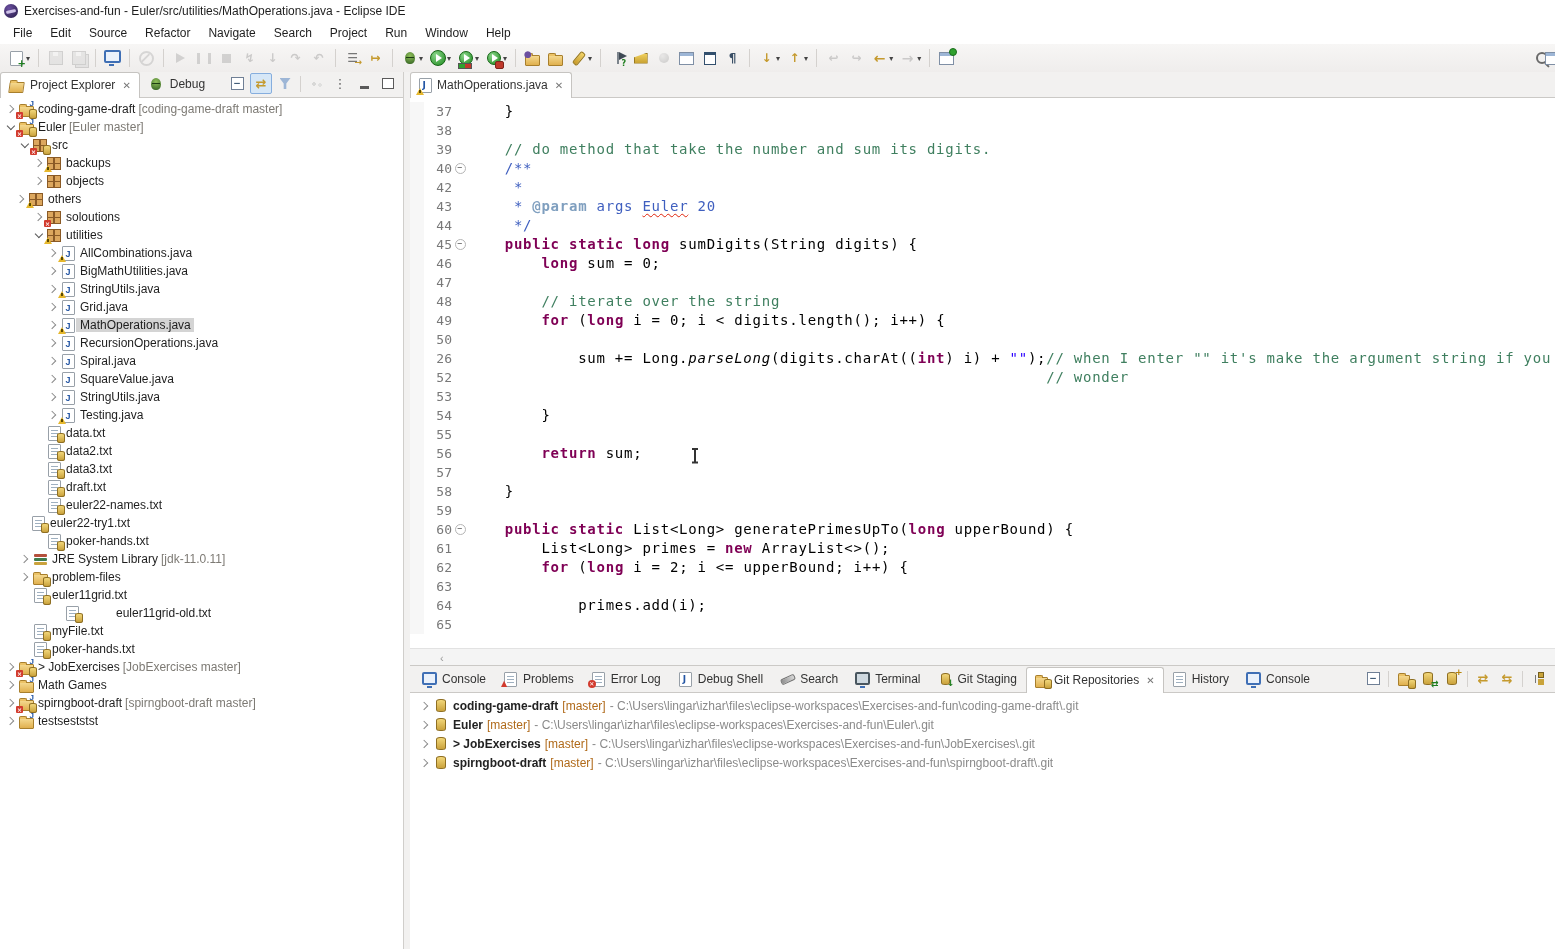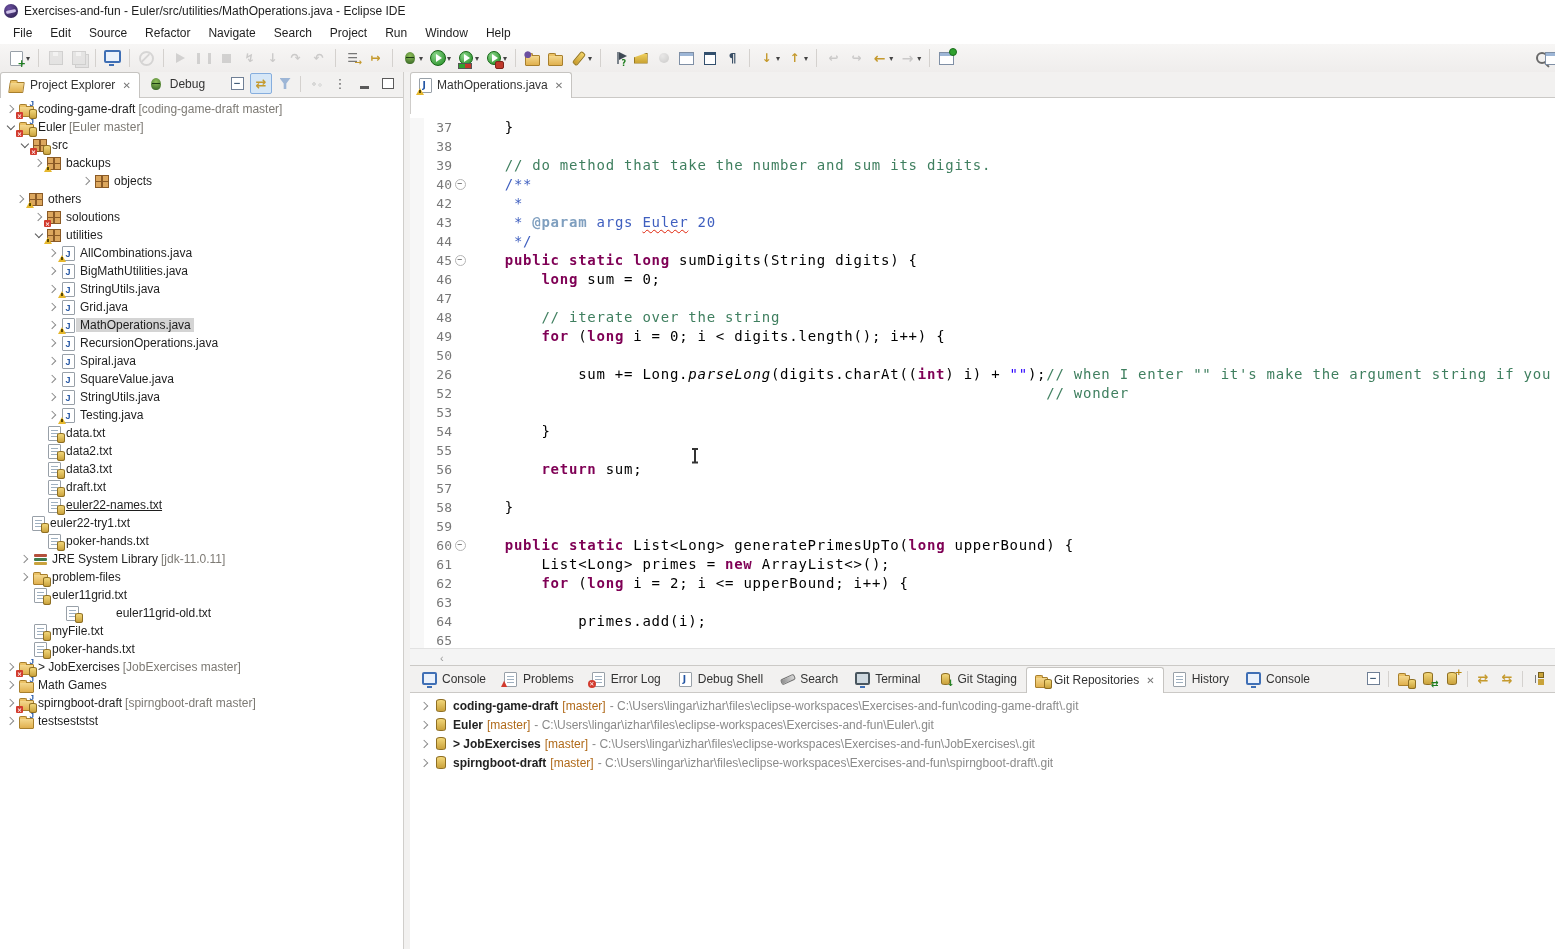--- a/index.html
+++ b/index.html
@@ -101,21 +101,21 @@
   .shp-jre i:nth-child(1){background:#b5503c;}
   .shp-jre i:nth-child(2){background:#3e7d4e;}
   .shp-jre i:nth-child(3){background:#caa23c;}
   .dec{position:absolute;z-index:2;}
   .dec-err{left:-2px;bottom:-2px;width:7px;height:7px;background:#d23b2e;border-radius:1px;color:#fff;font:700 6px/7px "DejaVu Sans",sans-serif;text-align:center;}
   .dec-warn{left:-2px;bottom:-1px;width:0;height:0;border-left:4px solid transparent;border-right:4px solid transparent;border-bottom:7px solid #e6b82e;}
   .dec-warn::after{content:"";position:absolute;left:-1px;top:2px;width:2px;height:3px;background:#5c4a00;}
   .dec-git{right:-3px;bottom:-2px;width:6px;height:8px;background:linear-gradient(#f2d77a,#caa23c);border:1px solid #8f6f22;border-radius:3px/2px;}
   
   #editor-tabbar{height:25px;}
-  #editor-body{position:absolute;left:0;top:42px;right:0;height:550px;background:#fff;overflow:hidden;}
+  #editor-body{position:absolute;left:0;top:26px;right:0;height:550px;background:#fff;overflow:hidden;}
   .code-line{display:flex;height:19px;align-items:center;}
   .aruler{width:14px;flex:0 0 14px;height:100%;background:#f7f7f7;}
   .lnum{width:28px;flex:0 0 28px;text-align:right;color:#787878;font:13px/19px "DejaVu Sans Mono",monospace;}
   .fold{width:16px;flex:0 0 16px;display:flex;align-items:center;justify-content:center;}
   .fold span{width:9px;height:9px;border:1px solid #b5b5b5;border-radius:50%;background:#fff;color:#777;font:700 8px/8px "DejaVu Sans Mono",monospace;text-align:center;}
   .ctext{font-family:"DejaVu Sans Mono","Liberation Mono",monospace;font-size:14px;letter-spacing:0.75px;white-space:pre;line-height:19px;}
   .ctext .p{color:#000;}
   .ctext .c{color:#3F7F5F;}
   .ctext .d{color:#3F5FBF;}
   .ctext .t{color:#7F9FBF;font-weight:bold;}
@@ -486,21 +486,21 @@
         <span class="lbl">src</span>
       </div>
       <div class="trow" style="padding-left: 32px;">
         <span class="tw c"></span>
         <span class="tico">
           <span class="shp-pkg"></span>
           <span class="dec dec-warn"></span>
         </span>
         <span class="lbl">backups</span>
       </div>
-      <div class="trow" style="padding-left: 32px; margin-left: 48px;">
+      <div class="trow" style="padding-left: 32px;">
         <span class="tw c"></span>
         <span class="tico">
           <span class="shp-pkg"></span>
         </span>
         <span class="lbl">objects</span>
       </div>
       <div class="trow" style="padding-left: 14px;">
         <span class="tw c"></span>
         <span class="tico">
           <span class="shp-pkg"></span>
@@ -643,21 +643,21 @@
         <span class="lbl">data3.txt</span>
       </div>
       <div class="trow" style="padding-left: 32px;">
         <span class="tw"></span>
         <span class="tico">
           <span class="shp-page lines"></span>
           <span class="dec dec-git"></span>
         </span>
         <span class="lbl">draft.txt</span>
       </div>
-      <div class="trow" style="padding-left: 32px; text-decoration: underline;">
+      <div class="trow" style="padding-left: 32px;">
         <span class="tw"></span>
         <span class="tico">
           <span class="shp-page lines"></span>
           <span class="dec dec-git"></span>
         </span>
         <span class="lbl">euler22-names.txt</span>
       </div>
       <div class="trow" style="padding-left: 16px;">
         <span class="tw"></span>
         <span class="tico">

